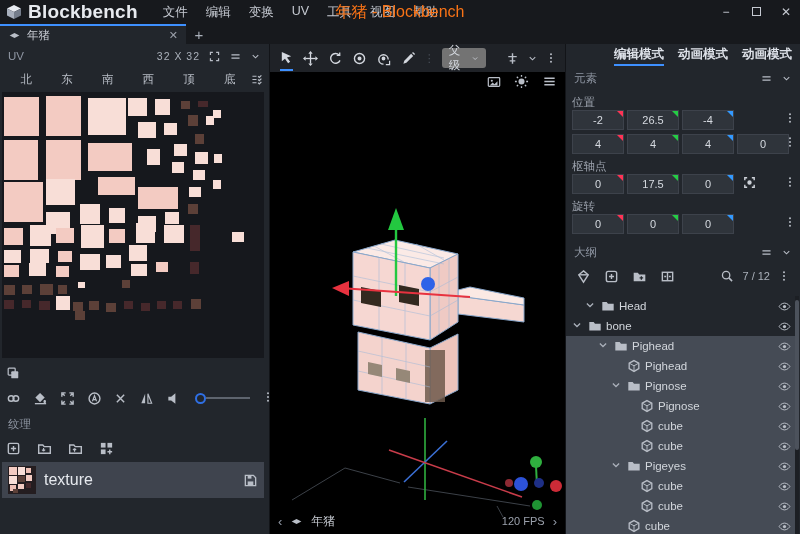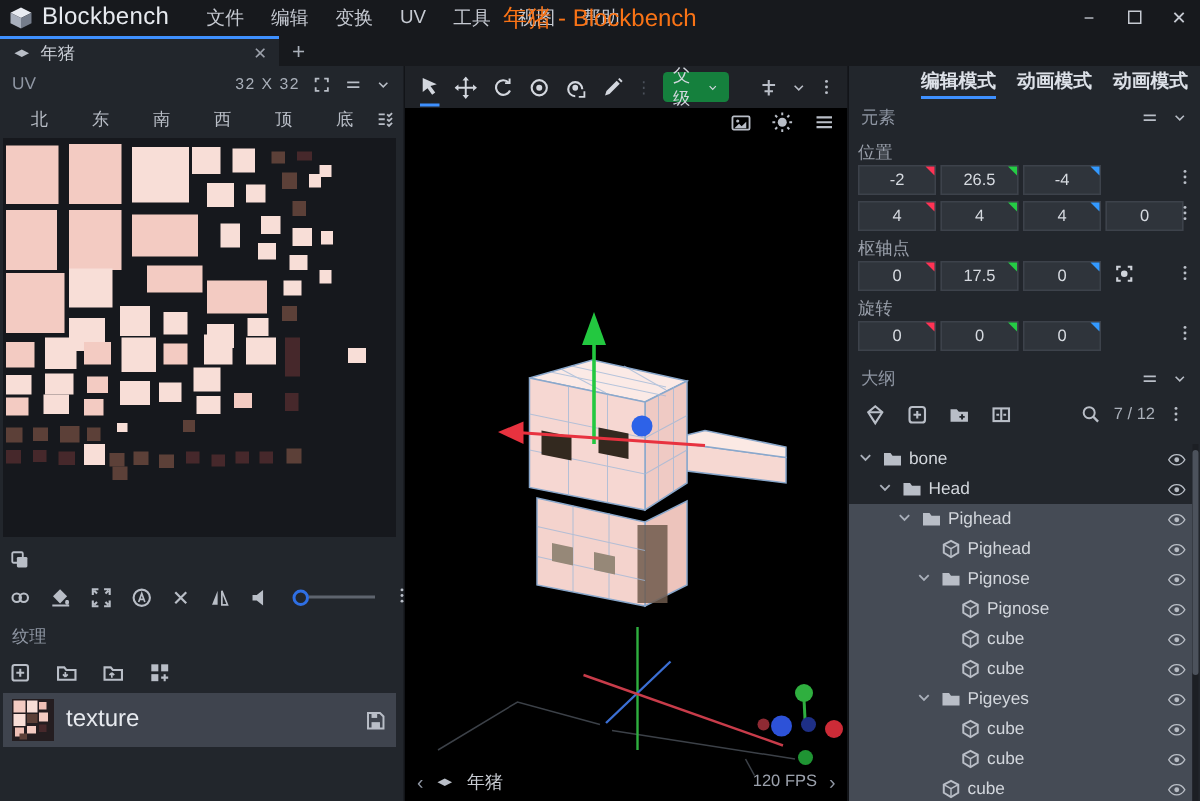--- a/index.html
+++ b/index.html
@@ -4,21 +4,21 @@
 <style>
   * { box-sizing: border-box; margin: 0; padding: 0; }
   html,body { width:800px; height:534px; overflow:hidden; }
   body { background:#101114; font-family:"Liberation Sans",sans-serif; color:#c8ccd3; font-size:12px; position:relative; }
   .ico svg { display:block; }
   .ico { color:#b9bec7; display:inline-flex; align-items:center; justify-content:center; }
 
   
   #titlebar { position:absolute; left:0; top:0; width:800px; height:24px; background:#17191d; display:flex; align-items:center; padding:0 6px; z-index:30; }
   #app-logo { margin-right:6px; }
-  #app-name { font-weight:normal; color:#e7eaef; font-size:16px; margin-right:16px; letter-spacing:.2px; }
+  #app-name { font-weight:bold; color:#e7eaef; font-size:19px; margin-right:16px; letter-spacing:.2px; }
   .menu-item { color:#c6cad2; padding:0 9px; font-size:12.5px; cursor:default; }
   #window-title { position:absolute; left:50%; transform:translateX(-50%); color:#f97316; font-size:16px; }
   #win-controls { margin-left:auto; display:flex; gap:14px; align-items:center; color:#c6cad2; }
   #win-controls .wc { width:16px; text-align:center; font-size:12px; }
   .maxbox { width:9px; height:9px; border:1.4px solid #c6cad2; display:inline-block; }
 
   
   #tabbar { position:absolute; left:0; top:24px; width:800px; height:20px; background:#17191d; display:flex; z-index:29; }
   .proj-tab { width:186px; height:20px; background:#22262c; border-top:2px solid #3e90ff; display:flex; align-items:center; padding:0 8px; gap:6px; }
   .proj-tab .tlabel { color:#c9cdd5; font-size:11.5px; flex:1; }
@@ -50,21 +50,21 @@
   #tex-info { flex:1; line-height:1.25; }
   #tex-name { color:#e6e9ee; font-size:16px; }
   #tex-meta { color:#959ba6; font-size:10px; }
 
   
   #center { position:absolute; left:270px; top:44px; width:295px; height:490px; background:#000; }
   #main-toolbar { height:28px; background:#1f2227; display:flex; align-items:center; padding:0 8px; gap:7px; }
   .tool { width:22px; height:26px; display:flex; align-items:center; justify-content:center; color:#d3d7de; position:relative; }
   .tool.active::after { content:""; position:absolute; left:2px; right:2px; bottom:0; height:2px; background:#3e90ff; }
   .tb-divider { color:#4a505a; font-size:11px; }
-  #parent-dd { background:#15803d; border-radius:3px; height:20px; display:flex; align-items:center; padding:0 7px; gap:5px; color:#d3d7de; font-size:11.5px; }
+  #parent-dd { background:#737373; border-radius:3px; height:20px; display:flex; align-items:center; padding:0 7px; gap:5px; color:#d3d7de; font-size:11.5px; }
   #viewport { position:absolute; left:0; top:28px; width:295px; height:462px; }
   #vp-overlay { position:absolute; right:8px; top:2px; display:flex; gap:13px; z-index:5; color:#cfd3da; }
   #vp-status { position:absolute; left:0; bottom:2px; width:100%; height:22px; display:flex; align-items:center; padding:0 8px; gap:8px; z-index:5; }
   #vp-model-name { color:#c6cad1; font-size:12px; }
   #vp-fps { margin-left:auto; color:#9ba1ac; font-size:11px; }
   .chev-nav { color:#8f96a3; font-size:13px; }
 
   
   #right { position:absolute; left:565px; top:44px; width:235px; height:490px; background:#22262c; border-left:1px solid #121418; }
   #modes { height:22px; display:flex; align-items:flex-end; justify-content:flex-end; gap:14px; padding:0 8px; }
@@ -681,54 +681,54 @@
       <span class="ico">
           <svg viewBox="0 0 16 16" width="12" height="12" fill="currentColor" stroke="none">
             <circle cx="8" cy="3" r="1.3"></circle>
             <circle cx="8" cy="8" r="1.3"></circle>
             <circle cx="8" cy="13" r="1.3"></circle>
           </svg>
         </span>
     </span>
   </div>
   <div id="tree">
+      <div class="tree-row " style="padding-left:19px">
+    <span class="tree-chev"><svg viewBox="0 0 16 16" width="10" height="10" fill="none" stroke="currentColor" stroke-width="2">
+            <path d="M3 5.5l5 5 5-5"></path>
+          </svg></span>
+    <span class="ico">
+          <svg viewBox="0 0 16 16" width="14" height="14">
+            <path d="M1.5 3.5h5L8 5.5h6.5V13h-13z" fill="currentColor"></path>
+          </svg>
+        </span>
+    <span class="tree-label">Head</span>
+    <span class="ico tree-eye">
+          <svg viewBox="0 0 16 16" width="13" height="13">
+            <path d="M8 3.8C4.2 3.8 1.9 7.1 1.4 8c.5.9 2.8 4.2 6.6 4.2S14.1 8.9 14.6 8c-.5-.9-2.8-4.2-6.6-4.2z" fill="none" stroke="currentColor" stroke-width="1.2"></path>
+            <circle cx="8" cy="8" r="2" fill="currentColor"></circle>
+          </svg>
+        </span>
+  </div>
       <div class="tree-row " style="padding-left:6px">
     <span class="tree-chev"><svg viewBox="0 0 16 16" width="10" height="10" fill="none" stroke="currentColor" stroke-width="2">
             <path d="M3 5.5l5 5 5-5"></path>
           </svg></span>
     <span class="ico">
           <svg viewBox="0 0 16 16" width="14" height="14">
             <path d="M1.5 3.5h5L8 5.5h6.5V13h-13z" fill="currentColor"></path>
           </svg>
         </span>
     <span class="tree-label">bone</span>
     <span class="ico tree-eye">
           <svg viewBox="0 0 16 16" width="13" height="13">
             <path d="M8 3.8C4.2 3.8 1.9 7.1 1.4 8c.5.9 2.8 4.2 6.6 4.2S14.1 8.9 14.6 8c-.5-.9-2.8-4.2-6.6-4.2z" fill="none" stroke="currentColor" stroke-width="1.2"></path>
             <circle cx="8" cy="8" r="2" fill="currentColor"></circle>
           </svg>
         </span>
   </div>
-      <div class="tree-row " style="padding-left:19px">
-    <span class="tree-chev"><svg viewBox="0 0 16 16" width="10" height="10" fill="none" stroke="currentColor" stroke-width="2">
-            <path d="M3 5.5l5 5 5-5"></path>
-          </svg></span>
-    <span class="ico">
-          <svg viewBox="0 0 16 16" width="14" height="14">
-            <path d="M1.5 3.5h5L8 5.5h6.5V13h-13z" fill="currentColor"></path>
-          </svg>
-        </span>
-    <span class="tree-label">Head</span>
-    <span class="ico tree-eye">
-          <svg viewBox="0 0 16 16" width="13" height="13">
-            <path d="M8 3.8C4.2 3.8 1.9 7.1 1.4 8c.5.9 2.8 4.2 6.6 4.2S14.1 8.9 14.6 8c-.5-.9-2.8-4.2-6.6-4.2z" fill="none" stroke="currentColor" stroke-width="1.2"></path>
-            <circle cx="8" cy="8" r="2" fill="currentColor"></circle>
-          </svg>
-        </span>
-  </div>
       <div class="tree-row sel" style="padding-left:32px">
     <span class="tree-chev"><svg viewBox="0 0 16 16" width="10" height="10" fill="none" stroke="currentColor" stroke-width="2">
             <path d="M3 5.5l5 5 5-5"></path>
           </svg></span>
     <span class="ico">
           <svg viewBox="0 0 16 16" width="14" height="14">
             <path d="M1.5 3.5h5L8 5.5h6.5V13h-13z" fill="currentColor"></path>
           </svg>
         </span>
     <span class="tree-label">Pighead</span>

